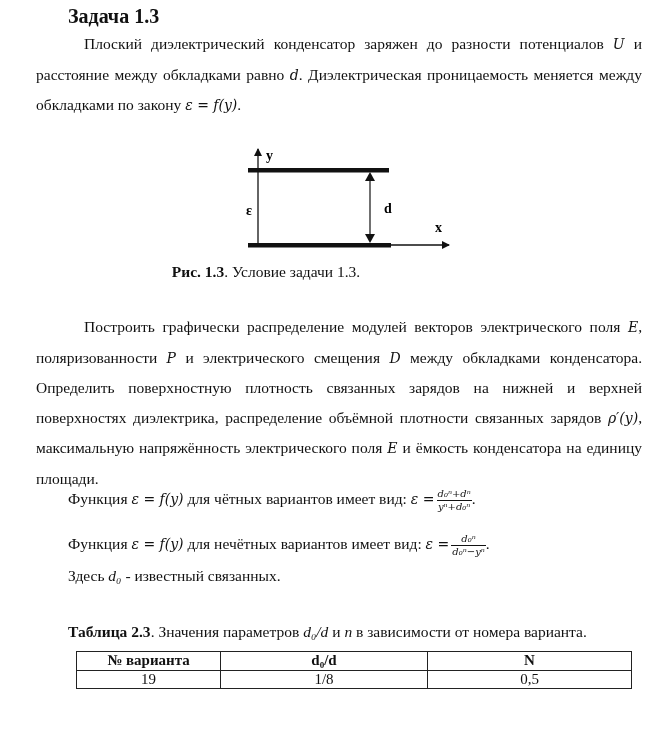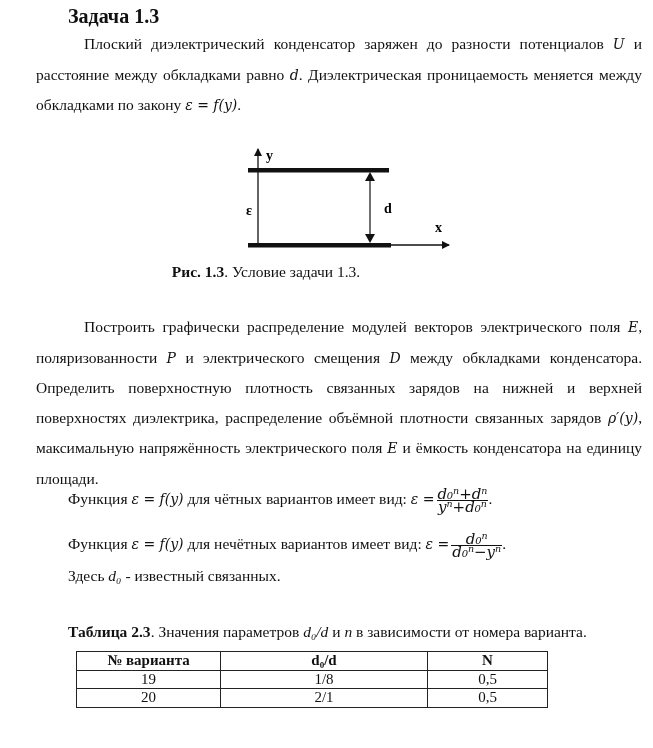--- a/index.html
+++ b/index.html
@@ -14,26 +14,26 @@
   .p2 { top: 312px; }
   .indent { text-indent: 48px; }
   i.m, .mi { font-family: "DejaVu Serif", serif; font-style: italic; font-size: 14px; }
   .it { font-style: italic; }
   .caption { left: 0; width: 532px; top: 263px; text-align: center; }
   .caption b { font-weight: bold; }
   .func { left: 68px; font-size: 15.5px; white-space: nowrap; }
   .f1 { top: 488px; }
   .f2 { top: 533px; }
   .f3 { top: 567px; }
-  .frac { display: inline-block; vertical-align: middle; text-align: center; font-family: "DejaVu Serif", serif; font-style: italic; font-size: 15px; line-height: 12px; margin-left: 2px; }
+  .frac { display: inline-block; vertical-align: middle; text-align: center; font-family: "DejaVu Serif", serif; font-style: italic; font-size: 10px; line-height: 12px; margin-left: 2px; }
   .frac .num { display: block; border-bottom: 1px solid #111; padding: 0 1px; }
   .frac .den { display: block; padding: 0 1px; }
   .tcap { left: 68px; top: 623px; white-space: nowrap; }
   table.data {
-    position: absolute; left: 76px; top: 651px; width: 472px;
+    position: absolute; left: 76px; top: 651px; width: 556px;
     border-collapse: collapse; font-size: 15px; line-height: 17px;
   }
   table.data td, table.data th {
     border: 1.5px solid #222; text-align: center; padding: 0; height: 17.5px;
   }
   table.data th { font-weight: bold; }
   table.data .c1 { width: 143px; }
   table.data .c2 { width: 206px; }
   svg text { font-family: "Liberation Serif", serif; }
 </style>
@@ -82,19 +82,14 @@
       <th class="c2">d₀/d</th>
       <th>N</th>
     </tr>
   </thead>
   <tbody>
     <tr>
       <td>19</td>
       <td>1/8</td>
       <td>0,5</td>
     </tr>
-    <tr>
-      <td>20</td>
-      <td>2/1</td>
-      <td>0,5</td>
-    </tr>
   </tbody>
 </table>
 
 </body></html>

